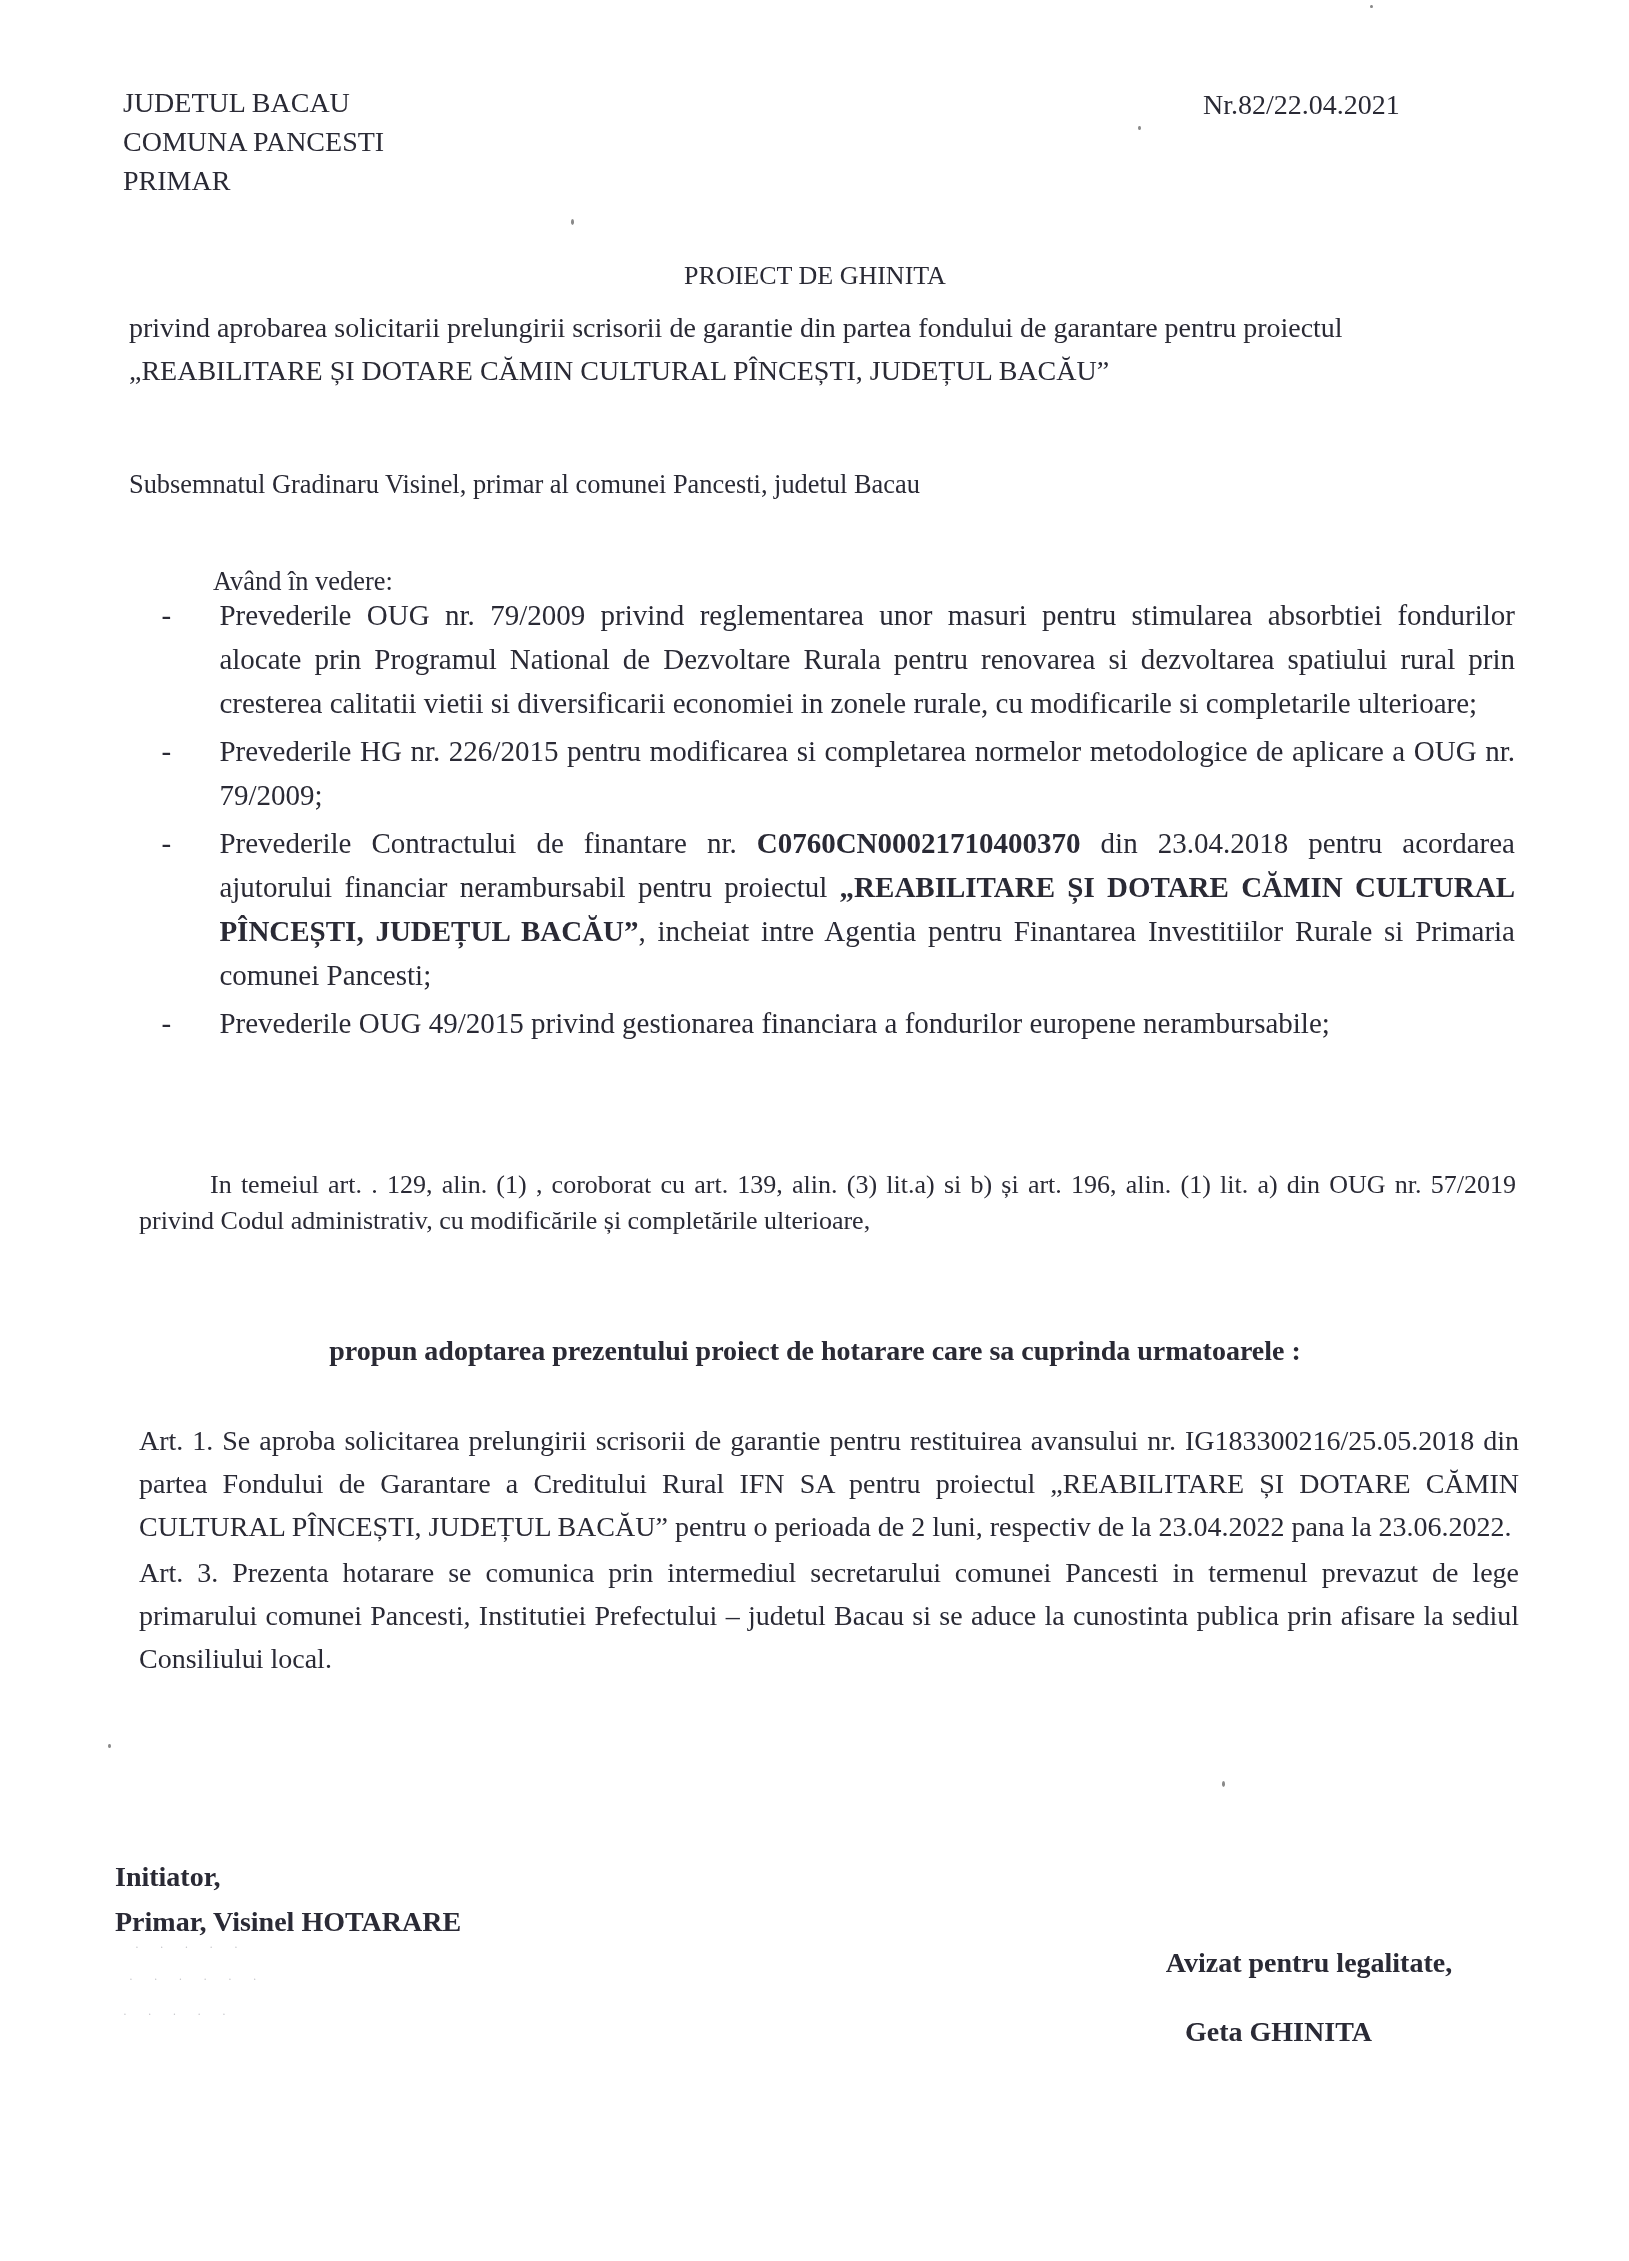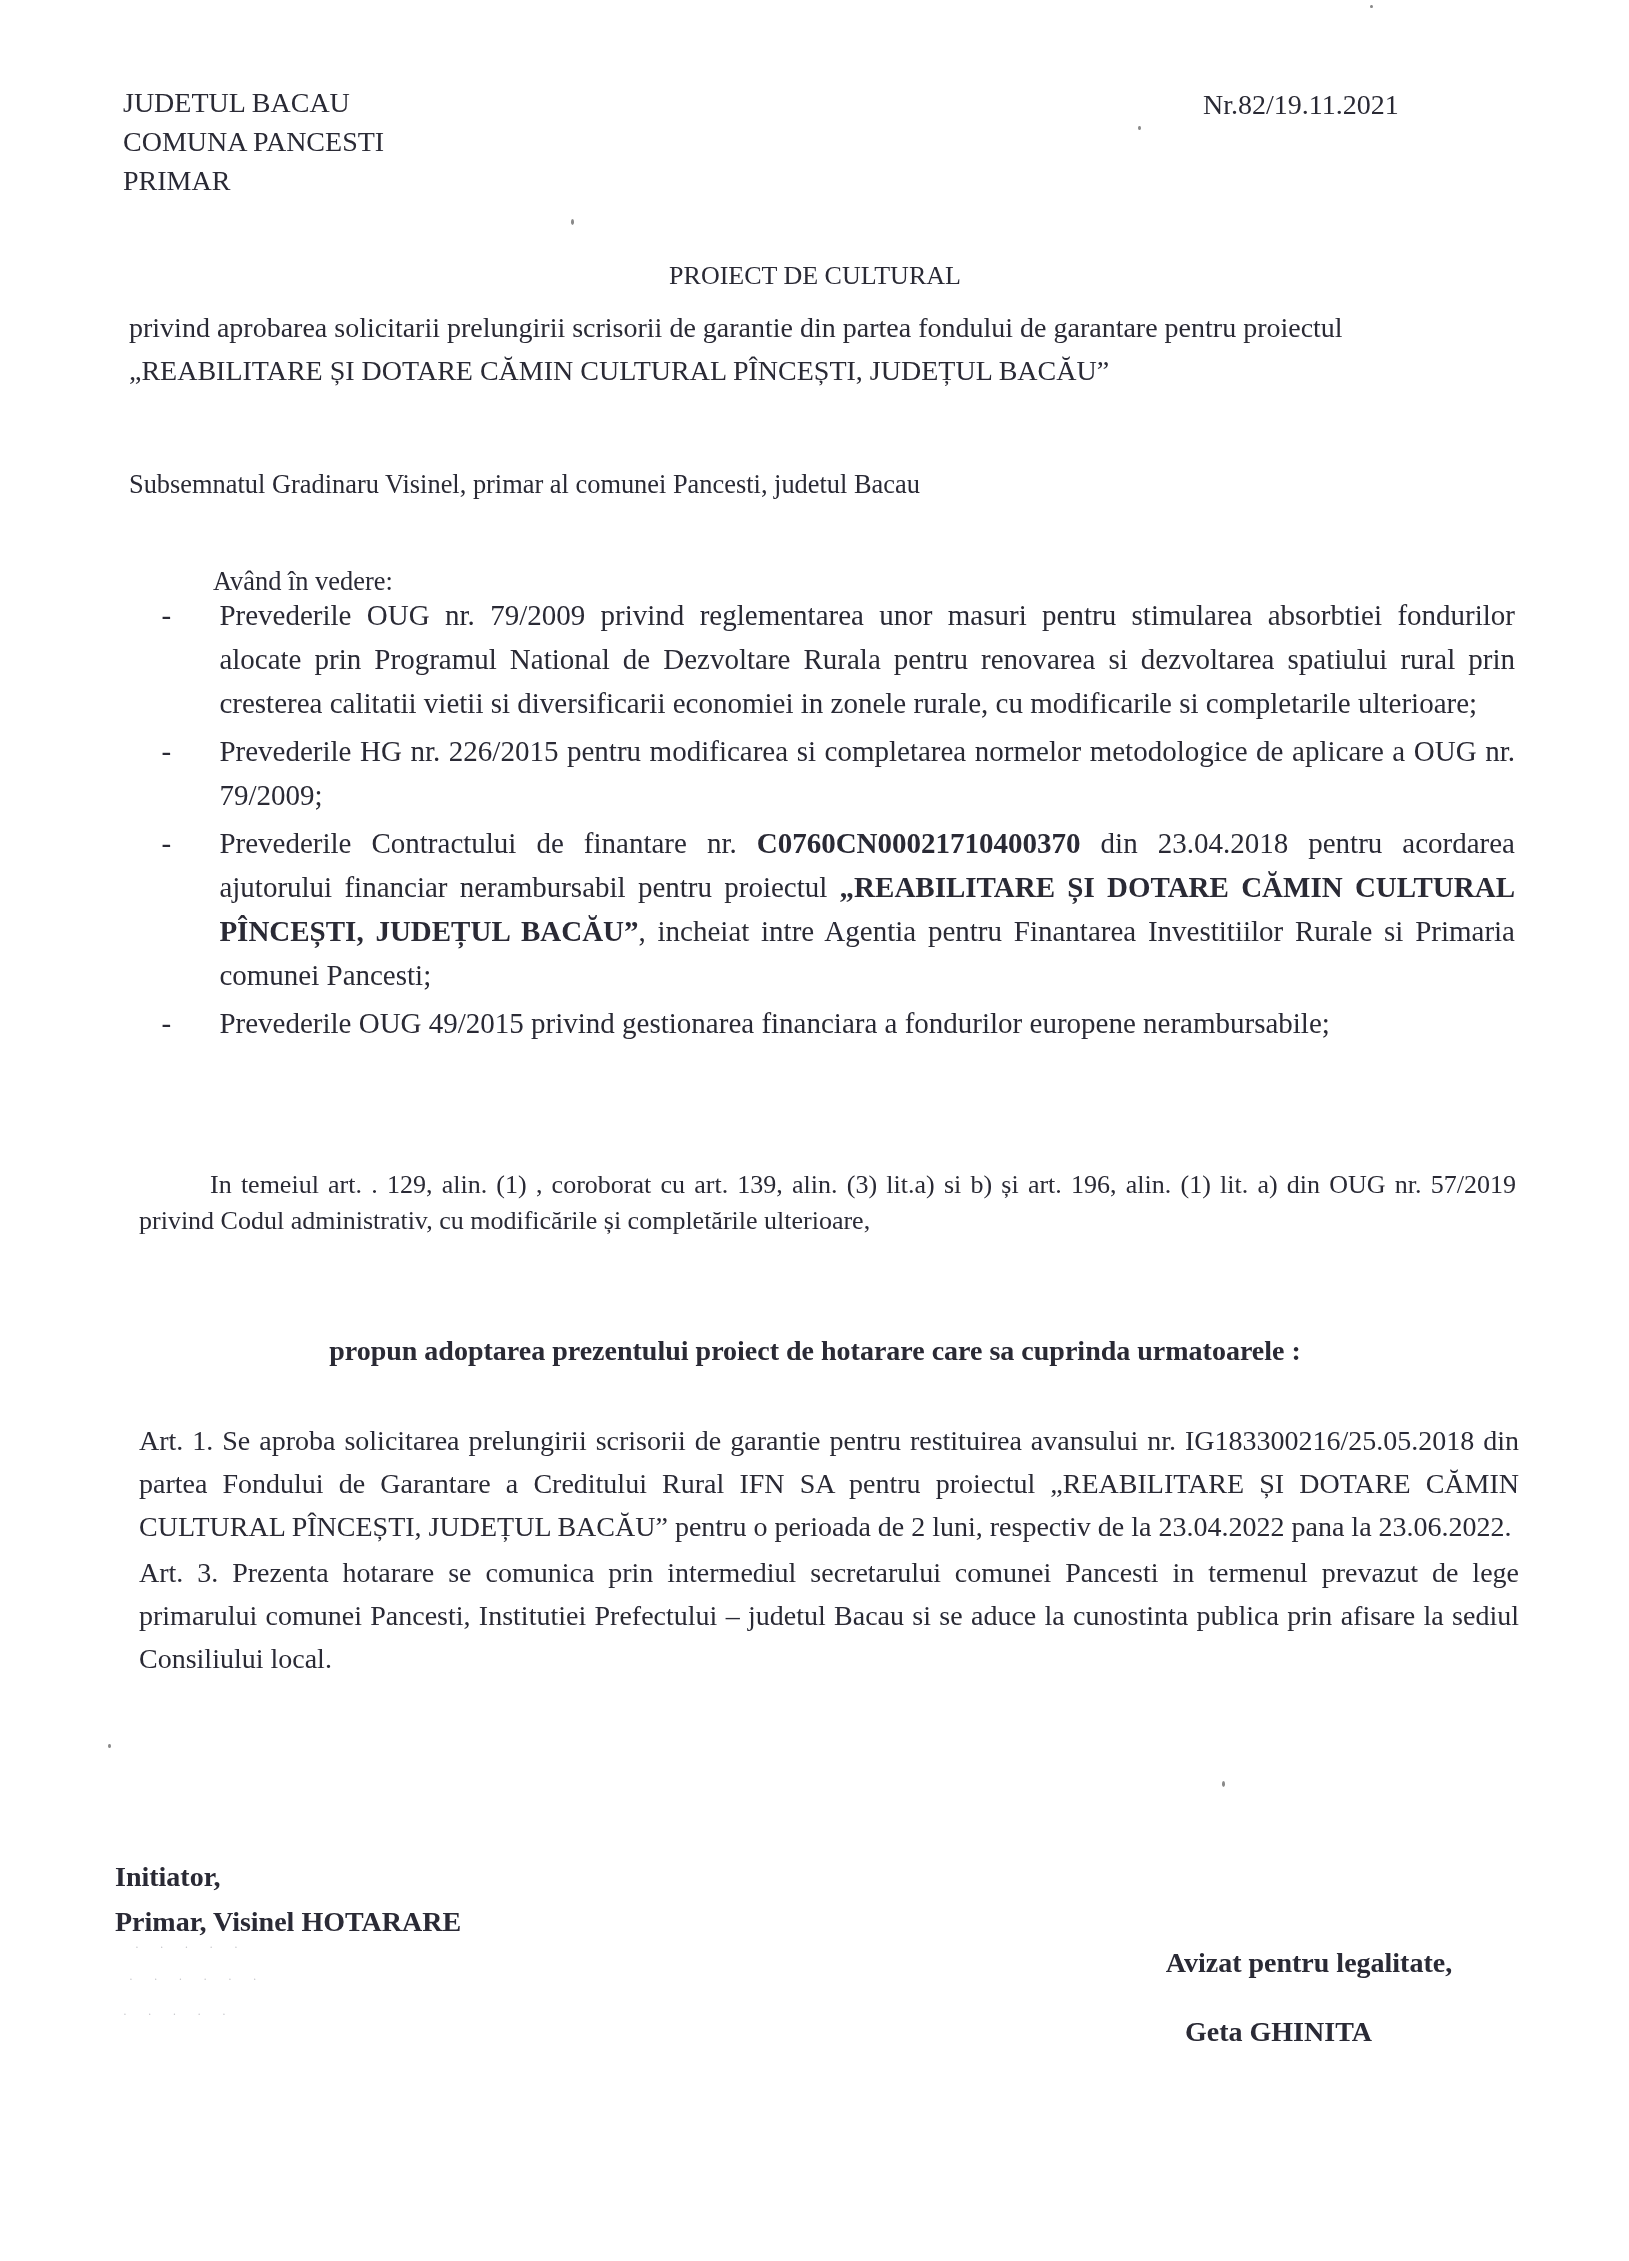--- a/index.html
+++ b/index.html
@@ -37,23 +37,23 @@
 </style>
 </head>
 <body>
 
 <div class="abs hdr" style="top:83px;">
   <span class="hdr-line">JUDETUL BACAU</span>
   <span class="hdr-line">COMUNA PANCESTI</span>
   <span class="hdr-line">PRIMAR</span>
 </div>
 
-<div class="abs nr">Nr.82/19.11.2021</div>
+<div class="abs nr">Nr.82/22.04.2021</div>
 
-<div class="abs center title1">PROIECT DE  CULTURAL</div>
+<div class="abs center title1">PROIECT DE  GHINITA</div>
 <div class="abs subtitle">privind aprobarea solicitarii prelungirii scrisorii de garantie din partea fondului de garantare pentru proiectul „REABILITARE ȘI DOTARE CĂMIN CULTURAL PÎNCEȘTI, JUDEȚUL BACĂU”</div>
 
 <div class="abs subsem">Subsemnatul Gradinaru Visinel, primar al comunei Pancesti, judetul Bacau</div>
 
 <div class="abs lead">Având în vedere:</div>
 
 <div class="abs bullets">
   <div class="bullet" style="margin-top:0;">
     <span class="dash">-</span>
     <span class="txt">Prevederile OUG nr. 79/2009 privind reglementarea unor masuri pentru stimularea absorbtiei fondurilor alocate prin Programul National de Dezvoltare Rurala pentru renovarea si dezvoltarea spatiului rural prin cresterea calitatii vietii si diversificarii economiei in zonele rurale, cu modificarile si completarile ulterioare;</span>

